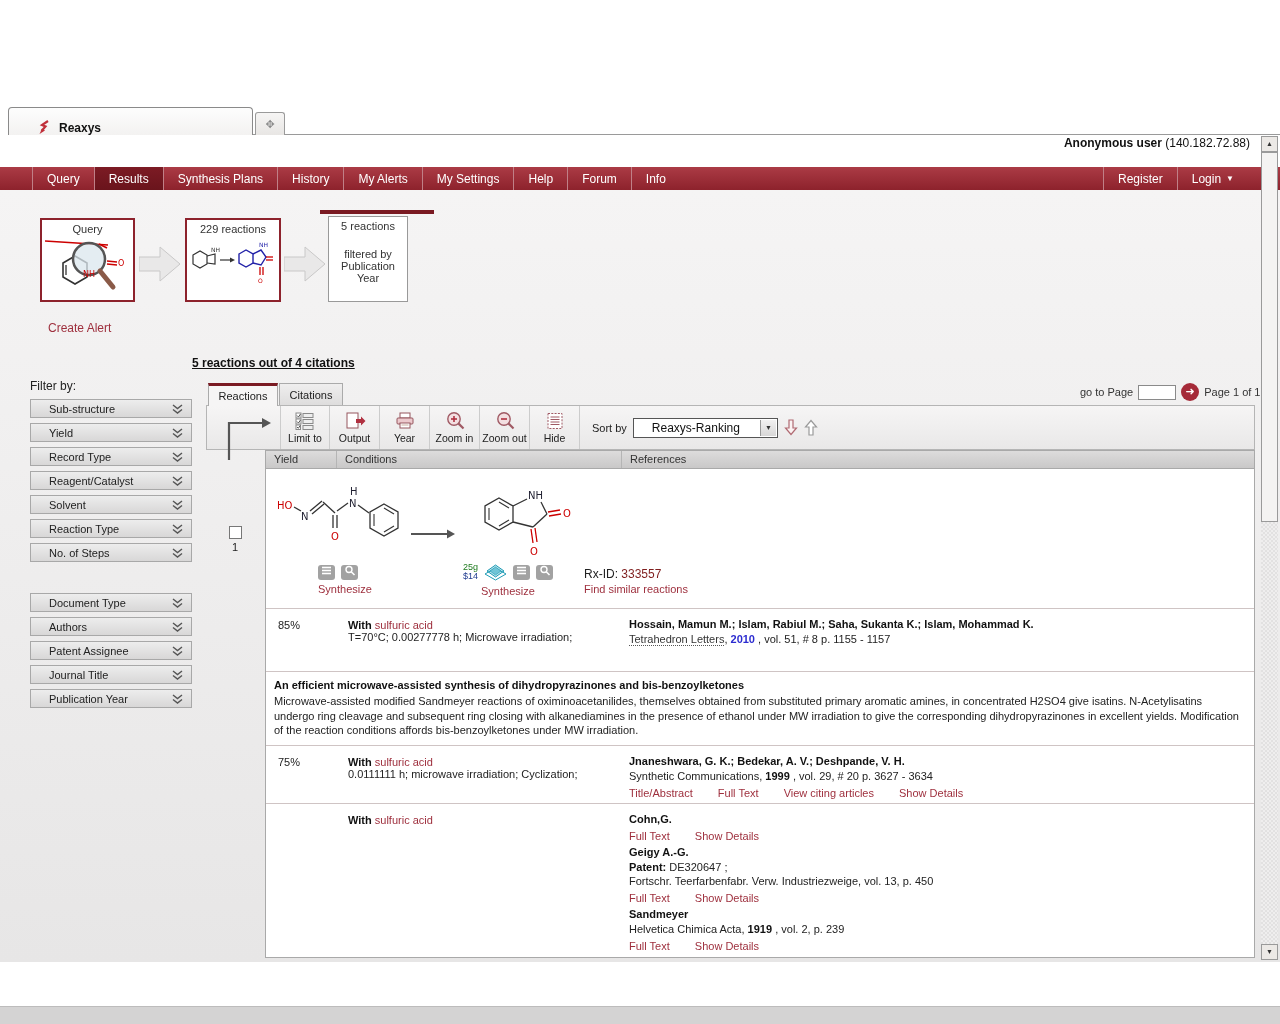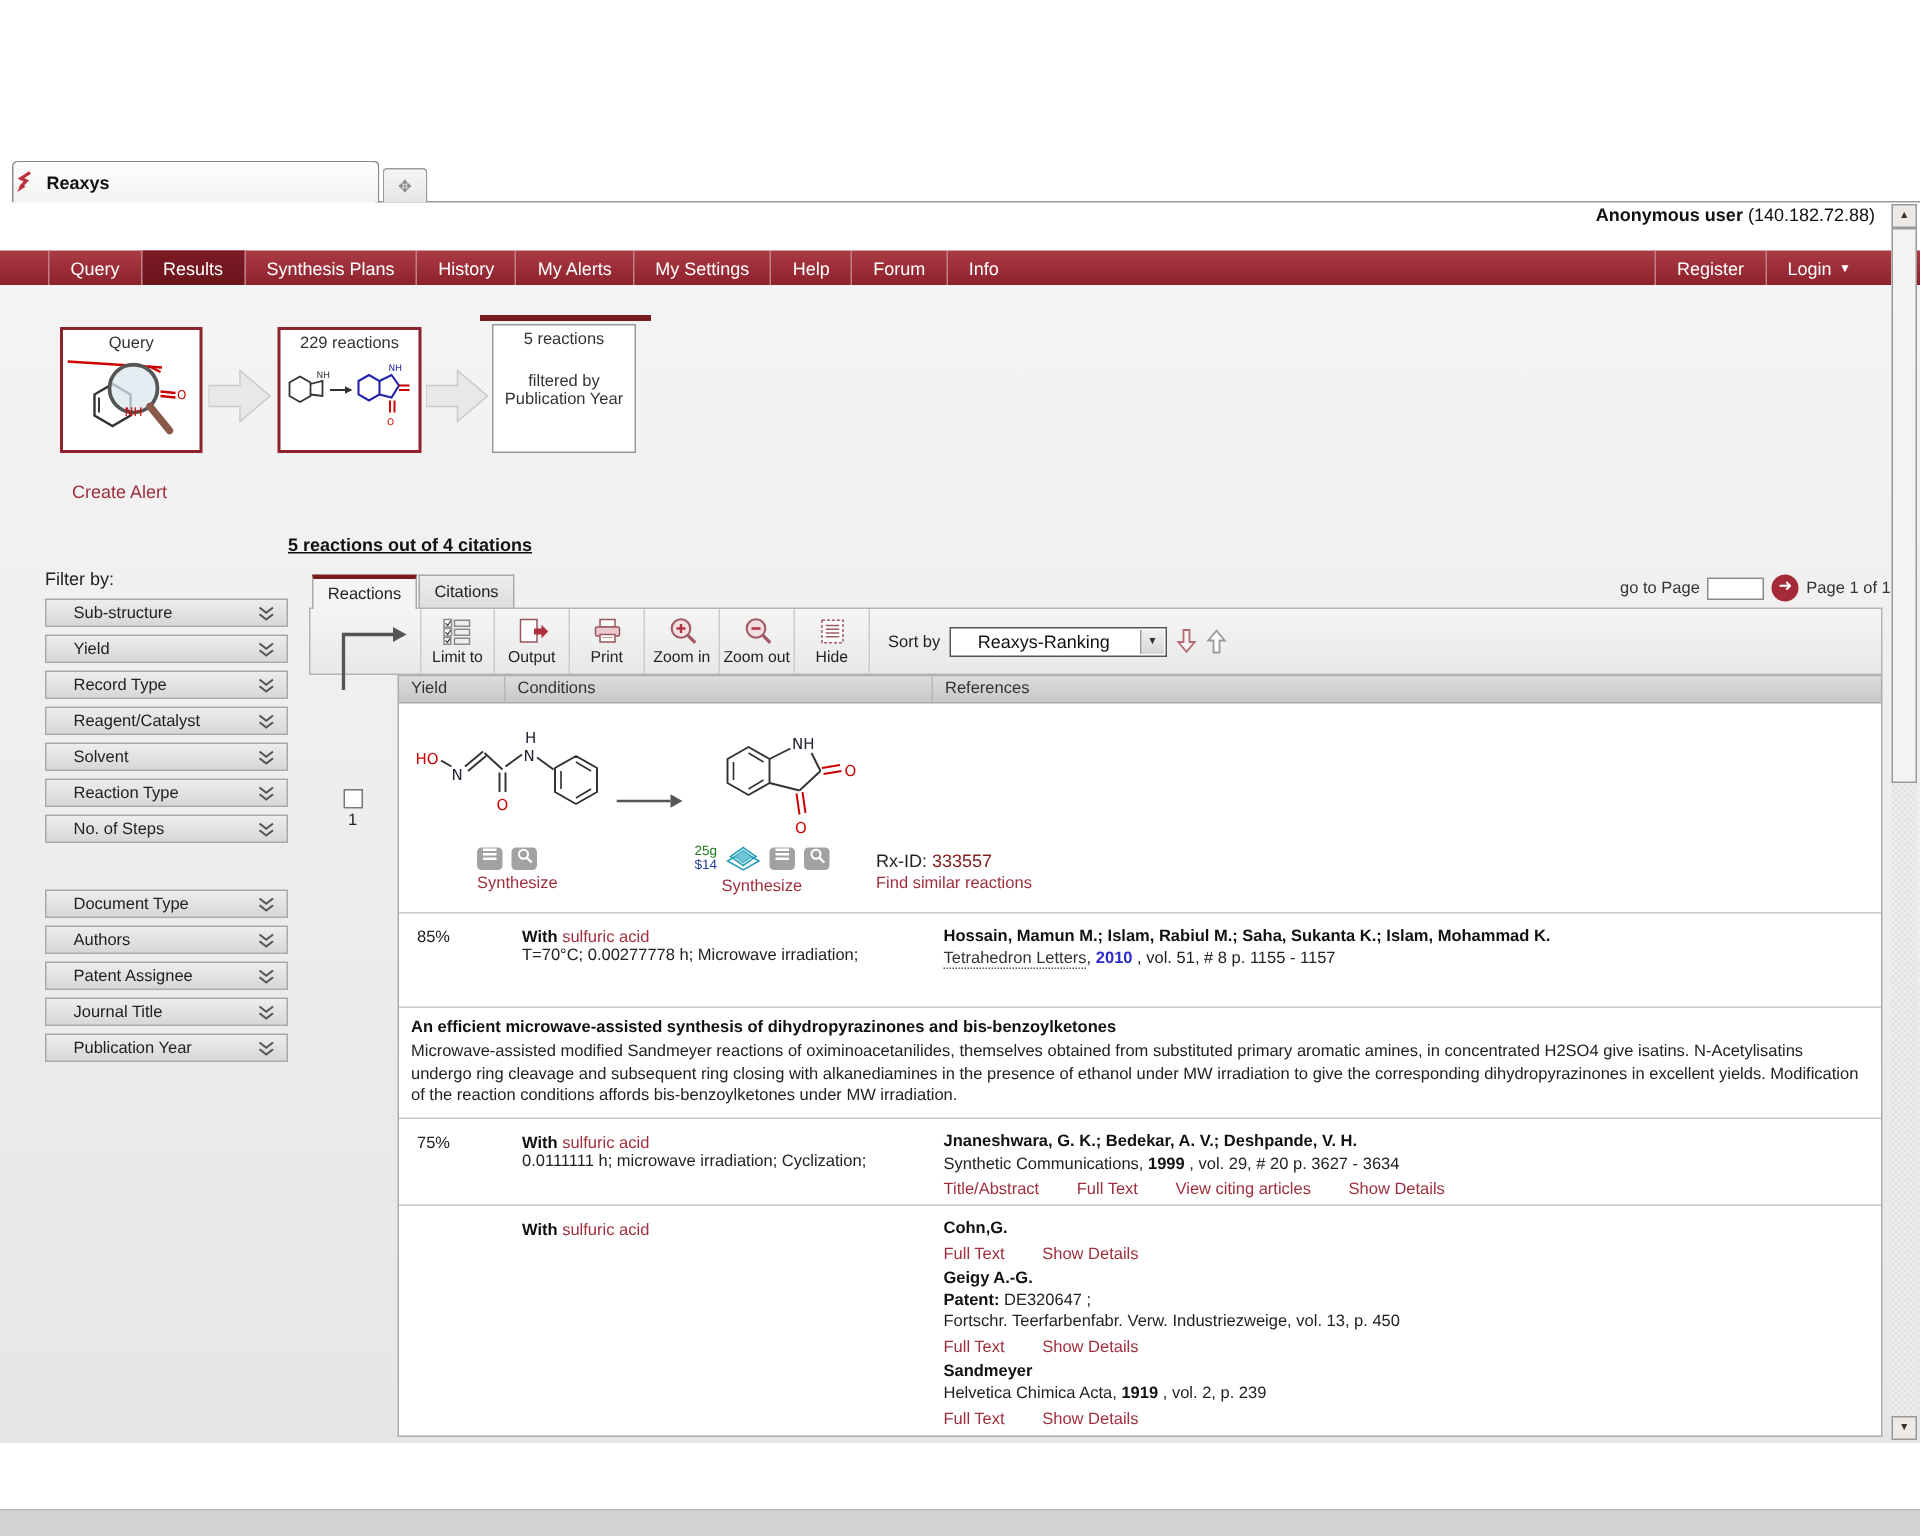--- a/index.html
+++ b/index.html
@@ -4,21 +4,21 @@
 <style>
   * { margin:0; padding:0; box-sizing:border-box; }
   html,body { width:1280px; height:1024px; background:#fff; font-family:"Liberation Sans", sans-serif; overflow:hidden; }
   .abs { position:absolute; }
   #stage { position:relative; width:1280px; height:1024px; background:#fff; }
 
   
   #tabstrip { left:0; top:105px; width:1280px; height:30px; }
   #tabstrip .strip-line { position:absolute; left:250px; bottom:0; width:1030px; height:0; border-bottom:1px solid #9a9a9a; }
   .browser-tab { position:absolute; left:8px; top:2px; width:245px; height:28px; background:linear-gradient(#fdfdfd,#f3f2f1);
-    border:1px solid #8a8a8a; border-bottom:none; border-radius:4px 4px 0 0; display:flex; align-items:center; gap:7px; padding-left:0;
+    border:1px solid #8a8a8a; border-bottom:none; border-radius:4px 4px 0 0; display:flex; align-items:flex-end; gap:7px; padding-left:28px;
     font-size:12px; font-weight:bold; color:#111; z-index:2; }
   .stub-tab { position:absolute; left:255px; top:7px; width:30px; height:23px; background:linear-gradient(#f6f5f4,#e8e6e4);
     border:1px solid #9a9a9a; border-bottom:none; border-radius:3px 3px 0 0; display:flex; align-items:center; justify-content:center;
     color:#8a8a8a; font-size:11px; }
 
   
   #userline { top:136px; right:30px; font-size:12px; color:#111; }
   #userline b { font-weight:bold; }
 
   
@@ -31,21 +31,21 @@
   .nav-right .nav-item { border-left:1px solid #c08087; }
   .nav-caret { font-size:8px; margin-left:5px; }
 
   
   #content-bg { left:0; top:190px; width:1280px; height:772px; background:linear-gradient(#f5f4f4,#e7e6e6); }
 
   
   .flow-box { position:absolute; background:#fff; text-align:center; font-size:11px; color:#333; }
   #flow-box1 { left:40px; top:218px; width:95px; height:84px; border:2px solid #8d222c; }
   #flow-box2 { left:185px; top:218px; width:96px; height:84px; border:2px solid #8d222c; }
-  #flow-box3 { left:328px; top:216px; width:96px; height:86px; border:1px solid #999; }
+  #flow-box3 { left:328px; top:216px; width:80px; height:86px; border:1px solid #999; }
   #flow-redbar { left:320px; top:210px; width:114px; height:4px; background:#7a1a22; }
   .flow-title { margin-top:3px; }
   .flow-arrow { position:absolute; top:244px; }
   #create-alert { left:48px; top:321px; font-size:12px; color:#9e2f3d; cursor:pointer; }
 
   
   #filter-title { left:30px; top:379px; font-size:12px; color:#222; }
   .filter-btn { position:absolute; left:30px; width:162px; height:19px; background:linear-gradient(#ededed,#d8d7d7);
     border:1px solid #a8a8a8; display:flex; align-items:center; font-size:11px; color:#222; padding-left:18px; cursor:pointer; }
   .filter-btn svg { position:absolute; right:8px; top:4px; }
@@ -331,21 +331,21 @@
         </svg>
         <span>Output</span>
       </div>
       <div class="tb-btn">
         <svg width="20" height="18" viewBox="0 0 20 18">
           <rect x="5" y="1" width="10" height="5" fill="#fff" stroke="#96565e"></rect>
           <rect x="2" y="6" width="16" height="6" rx="1" fill="#ecc9cd" stroke="#96565e"></rect>
           <rect x="5" y="11" width="10" height="5" fill="#fff" stroke="#96565e"></rect>
           <line x1="6.5" y1="13" x2="13.5" y2="13" stroke="#b98" stroke-width="0.8"></line>
         </svg>
-        <span>Print</span>
+        <span>Year</span>
       </div>
       <div class="tb-btn">
         <svg width="20" height="19" viewBox="0 0 20 19">
           <circle cx="9" cy="8" r="6.2" fill="#f3dfe1" stroke="#a05a64" stroke-width="1.4"></circle>
           <line x1="9" y1="5" x2="9" y2="11" stroke="#b03040" stroke-width="1.6"></line>
           <line x1="6" y1="8" x2="12" y2="8" stroke="#b03040" stroke-width="1.6"></line>
           <line x1="13.6" y1="12.6" x2="18.5" y2="17.5" stroke="#a05a64" stroke-width="2.2"></line>
         </svg>
         <span>Zoom in</span>
       </div>

